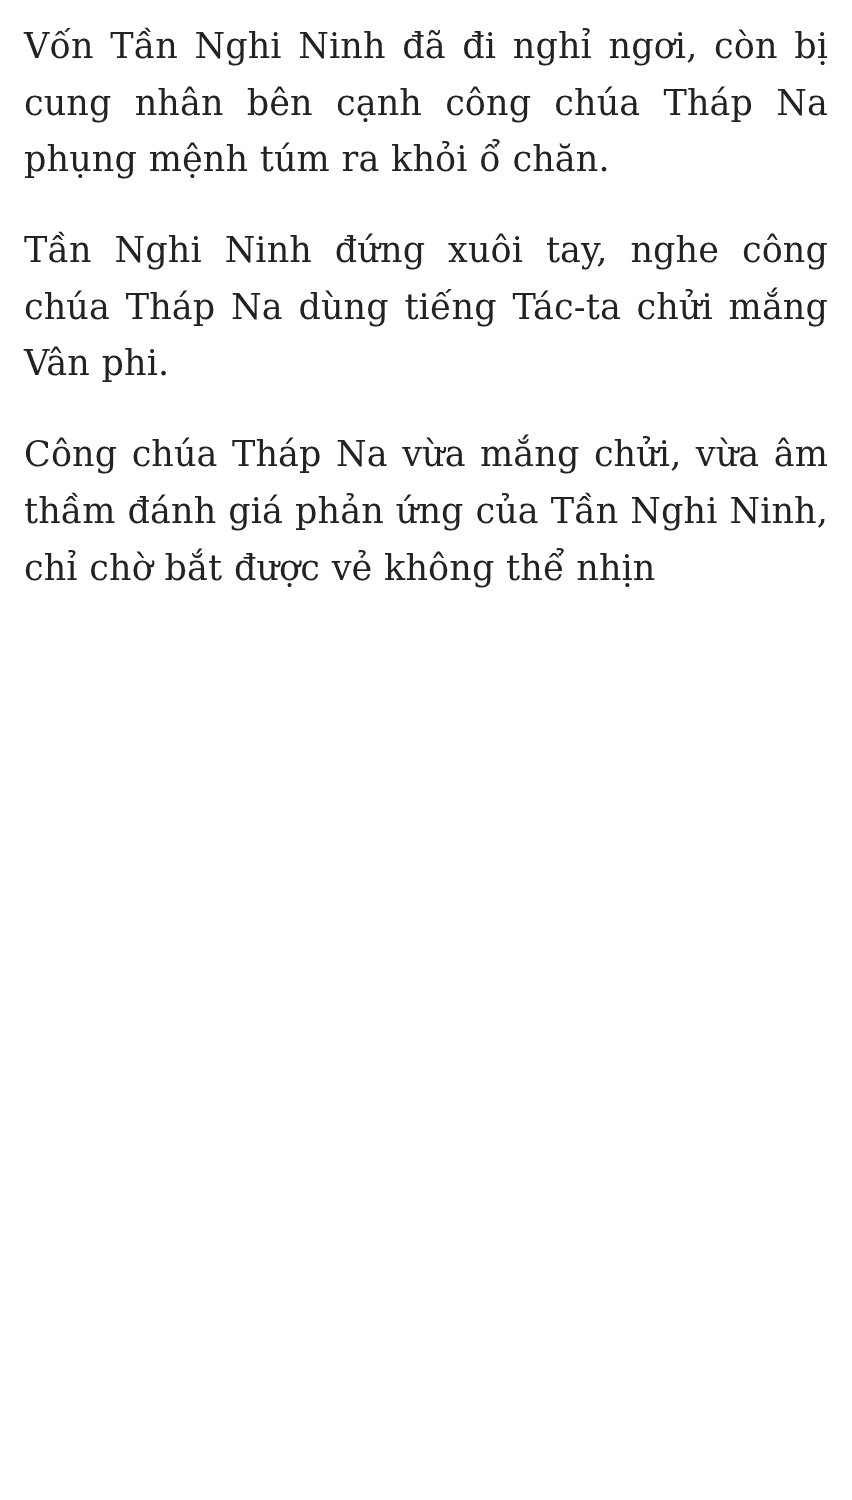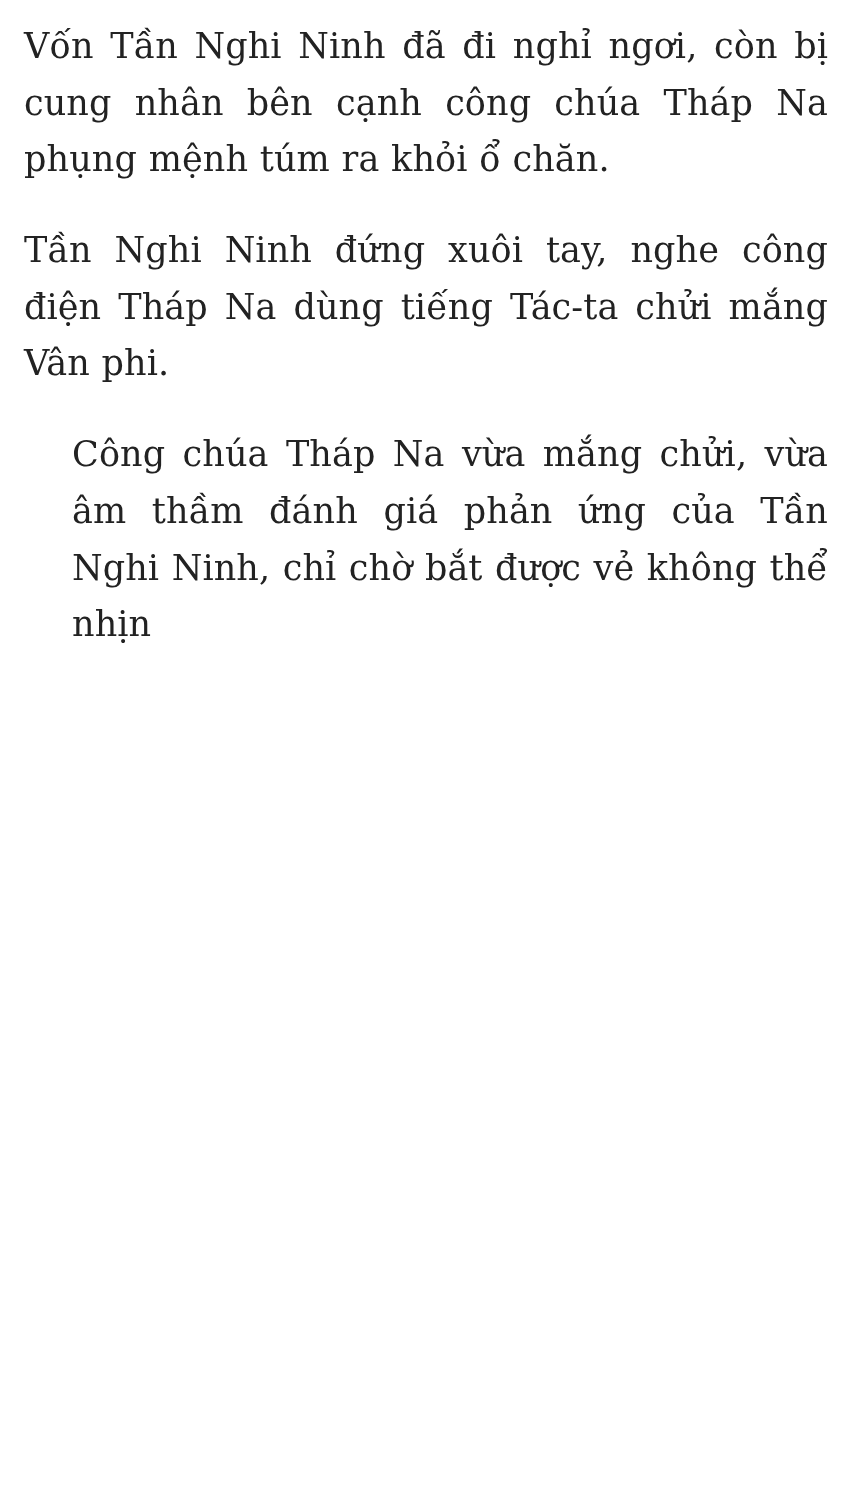--- a/index.html
+++ b/index.html
@@ -23,23 +23,22 @@
     line-height: 1.62;
     text-align: justify;
     text-justify: inter-word;
     margin: 0 0 34px 0;
     color: #222222;
     letter-spacing: 0.1px;
     word-spacing: 0.5px;
   }
   .para:last-child {
     margin-bottom: 0;
-    margin-left: 48px;
   }
 </style>
 </head>
 <body>
 
 <div class="reader">
   <p class="para">Vốn Tần Nghi Ninh đã đi nghỉ ngơi, còn bị cung nhân bên cạnh công chúa Tháp Na phụng mệnh túm ra khỏi ổ chăn.</p>
-  <p class="para">Tần Nghi Ninh đứng xuôi tay, nghe công điện Tháp Na dùng tiếng Tác-ta chửi mắng Vân phi.</p>
+  <p class="para">Tần Nghi Ninh đứng xuôi tay, nghe công chúa Tháp Na dùng tiếng Tác-ta chửi mắng Vân phi.</p>
   <p class="para">Công chúa Tháp Na vừa mắng chửi, vừa âm thầm đánh giá phản ứng của Tần Nghi Ninh, chỉ chờ bắt được vẻ không thể nhịn</p>
 </div>
 
 </body></html>

